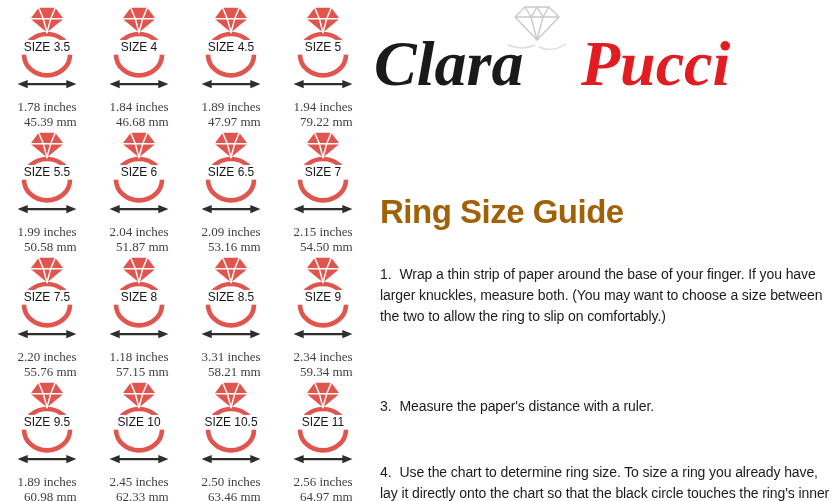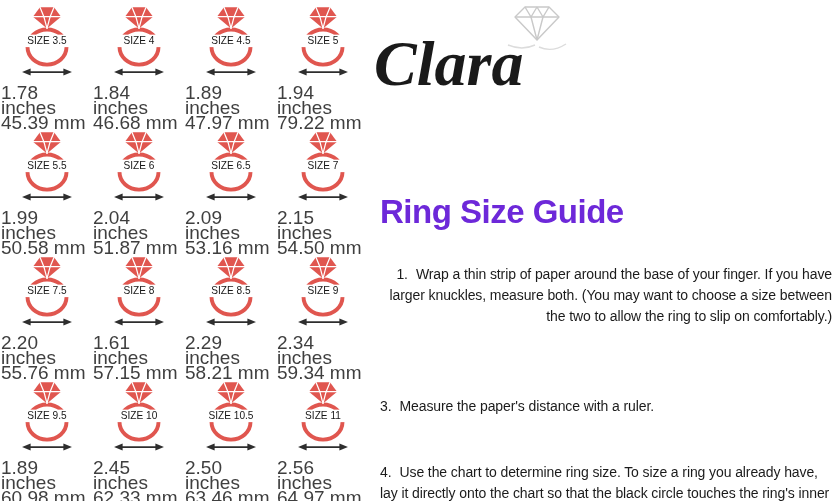--- a/index.html
+++ b/index.html
@@ -11,41 +11,41 @@
               grid-template-columns:repeat(4,92px);grid-auto-rows:125px;}
   .ring-cell{width:92px;display:flex;flex-direction:column;align-items:center;}
   .ring-svg{display:block;width:88px;height:92px;}
   .gem{fill:var(--ring-red);}
   .facet{stroke:#ffffff;stroke-width:1.6;fill:none;stroke-linecap:round;}
   .band{fill:none;stroke:var(--ring-red);stroke-width:5;}
   .label-bg{fill:#ffffff;}
   .size-text{font-family:"Liberation Sans",sans-serif;font-size:13px;fill:#161616;}
   .arrow-line{stroke:var(--arrow-black);stroke-width:2.2;}
   .arrow-head{fill:var(--arrow-black);}
-  .measure{margin-top:2px;text-align:left;font-size:19px;line-height:15px;
-           color:var(--measure-gray);}
+  .measure{margin-top:2px;text-align:right;font-size:13px;line-height:15px;
+           color:var(--measure-gray);font-family:Liberation Serif, serif;}
 
   
   .right{position:absolute;left:378px;top:0;width:456px;height:471px;}
   .logo{position:absolute;left:-4px;top:8px;width:460px;height:100px;}
   .brand-word{position:absolute;font-family:"Liberation Serif","DejaVu Serif",serif;
               font-style:italic;font-weight:bold;font-size:64px;line-height:1;top:24px;}
   .clara{left:0;color:#1a1a1a;}
   .pucci{left:207px;color:var(--brand-red);}
   .logo-diamond{position:absolute;left:132px;top:-4px;width:62px;height:54px;}
   .ldia{stroke:var(--diamond-gray);stroke-width:1.4;fill:none;stroke-linejoin:round;}
   .lswoosh{stroke:#dcdcdc;stroke-width:1.4;fill:none;}
 
   .heading{position:absolute;left:2px;top:193px;margin:0;
-           font-size:33px;font-weight:bold;letter-spacing:-0.5px;color:#6d28d9;}
+           font-size:33px;font-weight:bold;letter-spacing:-0.5px;color:#a16207;}
 
   .step{position:absolute;left:2px;width:452px;font-size:14px;line-height:21px;
         color:#1b1b1b;letter-spacing:-0.1px;}
   .step-num{margin-right:8px;}
-  .s1{top:250px;text-align:right;}
+  .s1{top:250px;}
   .s2{top:340px;}
   .s3{top:382px;}
   .s4{top:448px;}
 </style>
 </head>
 <body>
 
 <div class="page">
 
   <div class="rings-grid" id="rings-grid">
@@ -327,21 +327,21 @@
         <rect class="label-bg" x="7" y="38" width="74" height="16"></rect>
         <text class="size-text" x="44" y="50.5" text-anchor="middle">SIZE 8</text>
 
         <g>
           <line class="arrow-line" x1="19" y1="86" x2="69" y2="86"></line>
           <polygon class="arrow-head" points="12,86 23,81.5 23,90.5"></polygon>
           <polygon class="arrow-head" points="76,86 65,81.5 65,90.5"></polygon>
         </g>
       </svg>
       <div class="measure">
-        <div>1.61 inches</div>
+        <div>1.18 inches</div>
         <div>57.15 mm</div>
       </div>
     </div>
 
     <div class="ring-cell">
       <svg class="ring-svg" viewBox="0 0 88 100">
 
         <ellipse class="band" cx="44" cy="54" rx="25" ry="22.5"></ellipse>
 
         <g>
@@ -356,21 +356,21 @@
         <rect class="label-bg" x="7" y="38" width="74" height="16"></rect>
         <text class="size-text" x="44" y="50.5" text-anchor="middle">SIZE 8.5</text>
 
         <g>
           <line class="arrow-line" x1="19" y1="86" x2="69" y2="86"></line>
           <polygon class="arrow-head" points="12,86 23,81.5 23,90.5"></polygon>
           <polygon class="arrow-head" points="76,86 65,81.5 65,90.5"></polygon>
         </g>
       </svg>
       <div class="measure">
-        <div>2.29 inches</div>
+        <div>3.31 inches</div>
         <div>58.21 mm</div>
       </div>
     </div>
 
     <div class="ring-cell">
       <svg class="ring-svg" viewBox="0 0 88 100">
 
         <ellipse class="band" cx="44" cy="54" rx="25" ry="22.5"></ellipse>
 
         <g>
@@ -521,20 +521,21 @@
       <svg class="logo-diamond" viewBox="0 0 62 54">
         <polygon class="ldia" points="9,13 19,3 43,3 53,13 31,36"></polygon>
         <polyline class="ldia" points="9,13 53,13"></polyline>
         <polyline class="ldia" points="19,3 25,13"></polyline>
         <polyline class="ldia" points="43,3 37,13"></polyline>
         <polyline class="ldia" points="31,3 25,13 31,36"></polyline>
         <polyline class="ldia" points="31,3 37,13 31,36"></polyline>
         <path class="lswoosh" d="M2,41 Q16,47 29,41"></path>
         <path class="lswoosh" d="M60,40 Q46,49 33,43"></path>
       </svg>
+      <span class="brand-word pucci">Pucci</span>
     </div>
 
     <h1 class="heading">Ring Size Guide</h1>
 
     <p class="step s1">
       <span class="step-num">1.</span><span>Wrap a thin strip of paper around the base of your finger. If you have larger knuckles, measure both. (You may want to choose a size between the two to allow the ring to slip on comfortably.)</span>
     </p>
     <p class="step s3">
       <span class="step-num">3.</span><span>Measure the paper's distance with a ruler.</span>
     </p>

